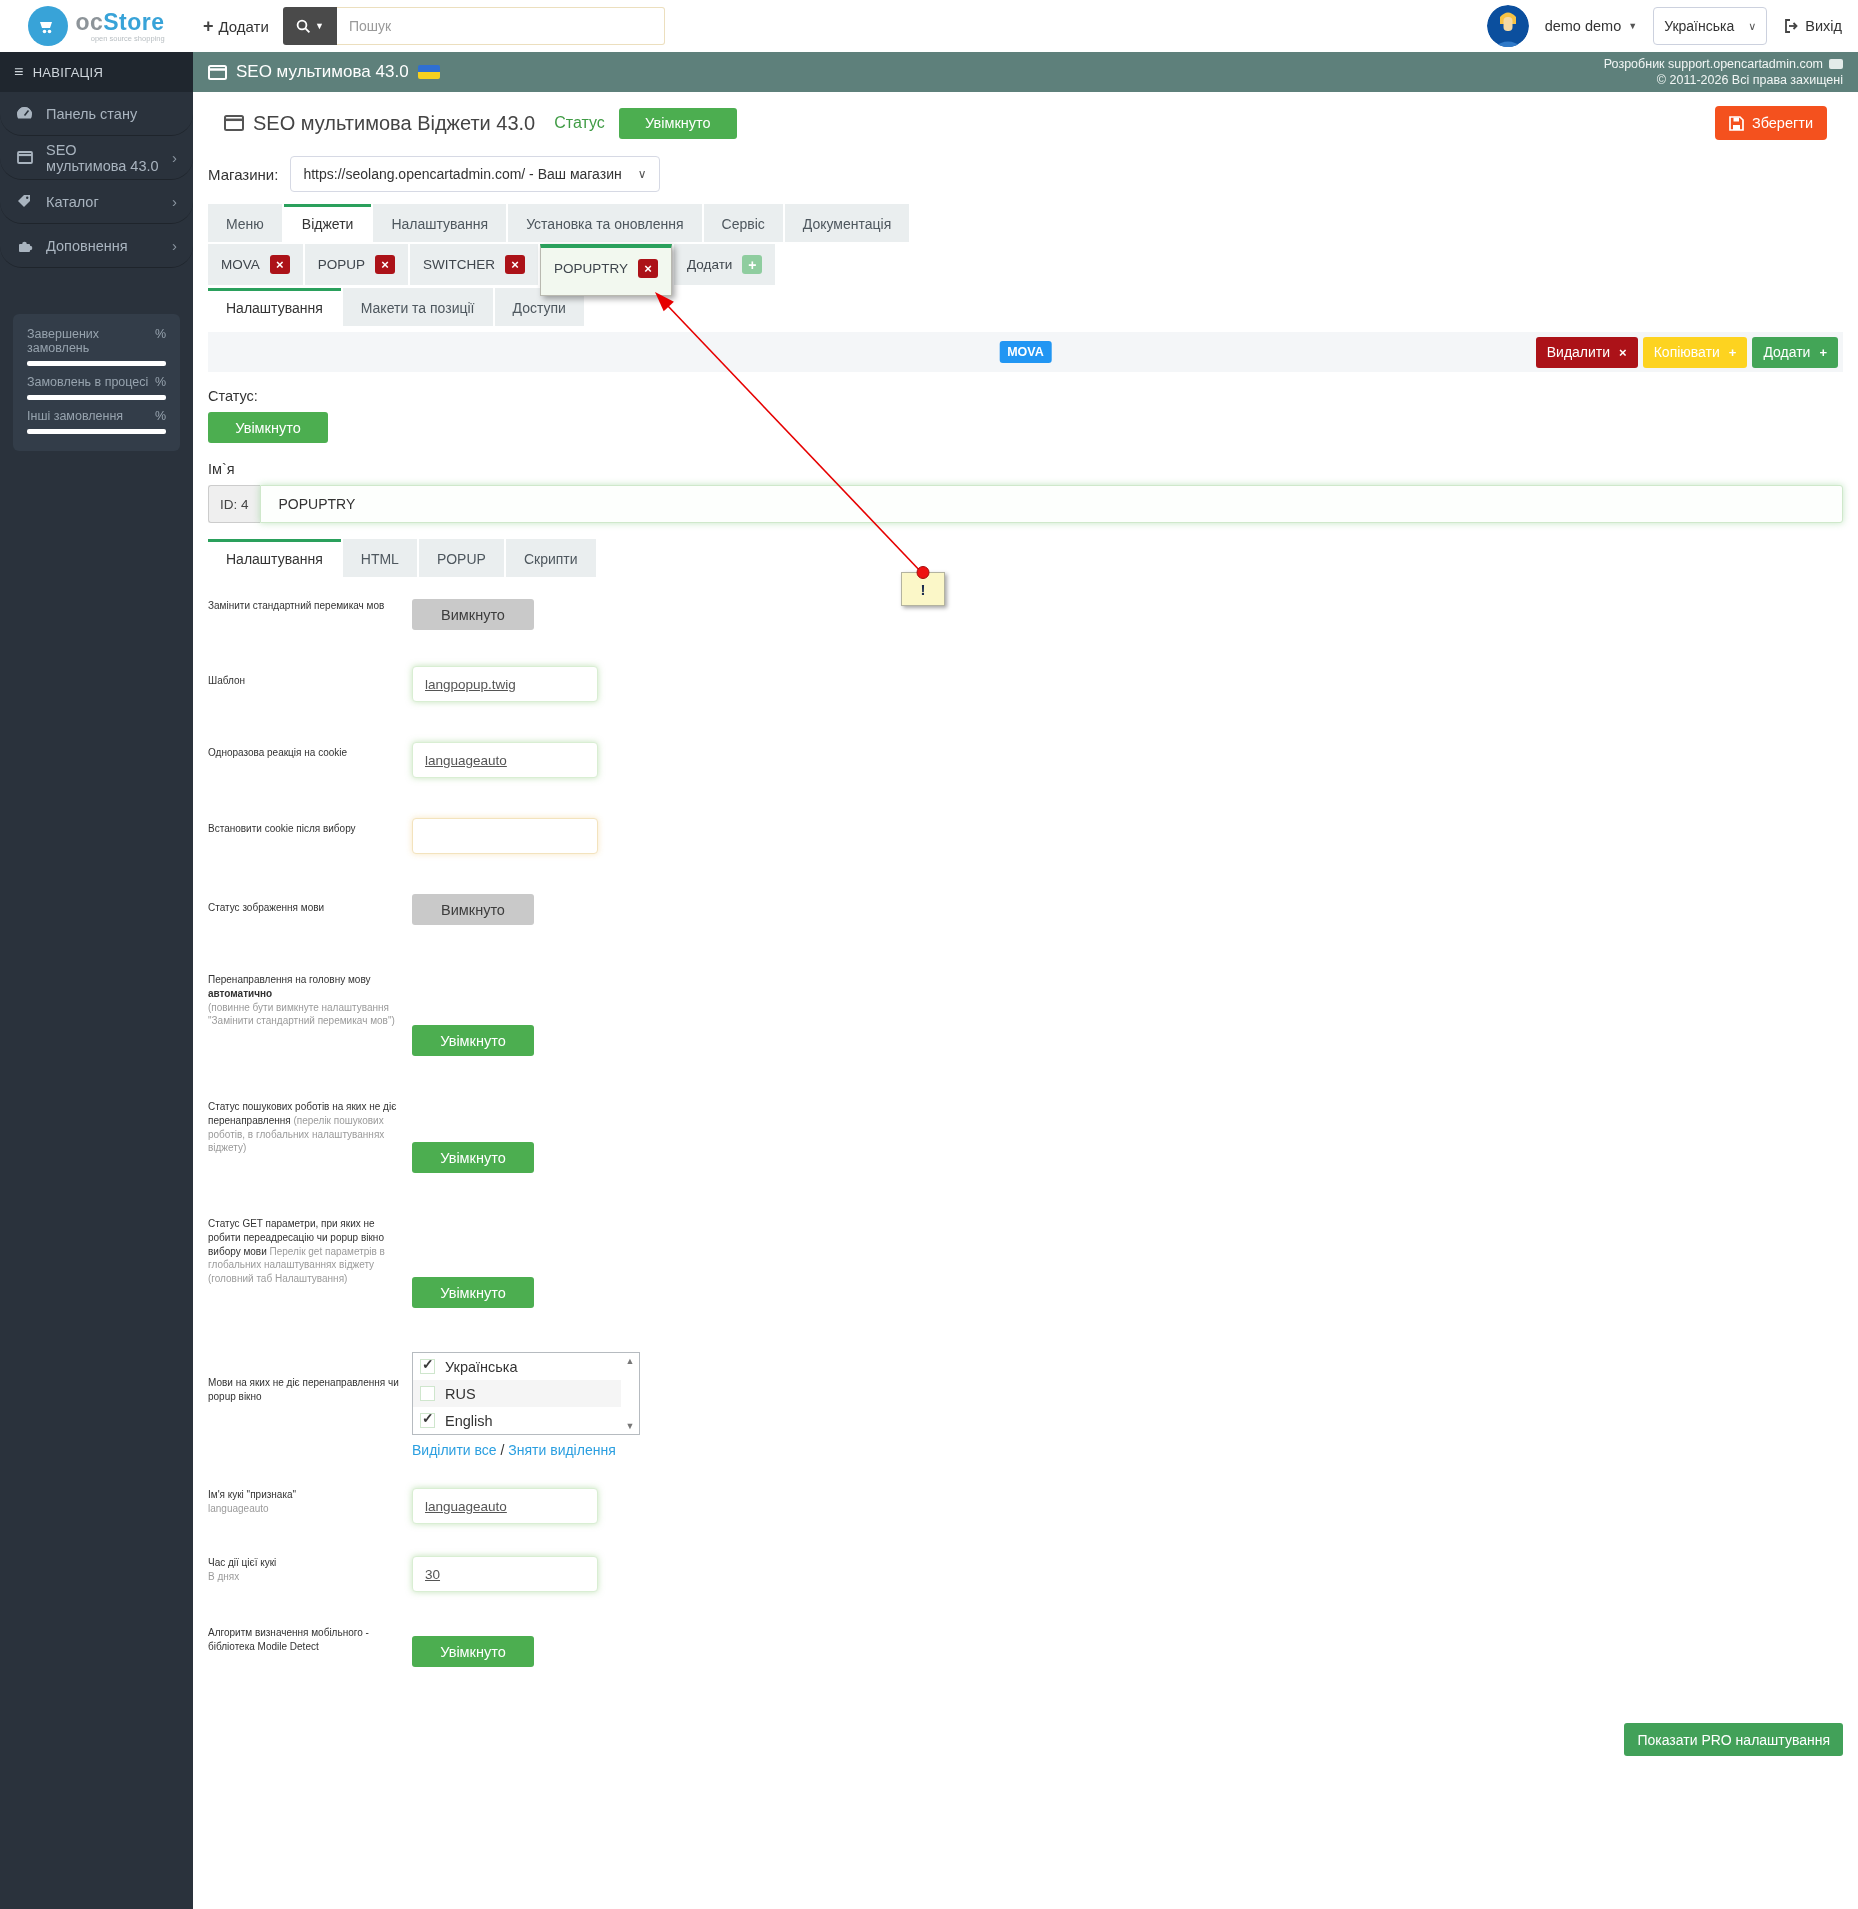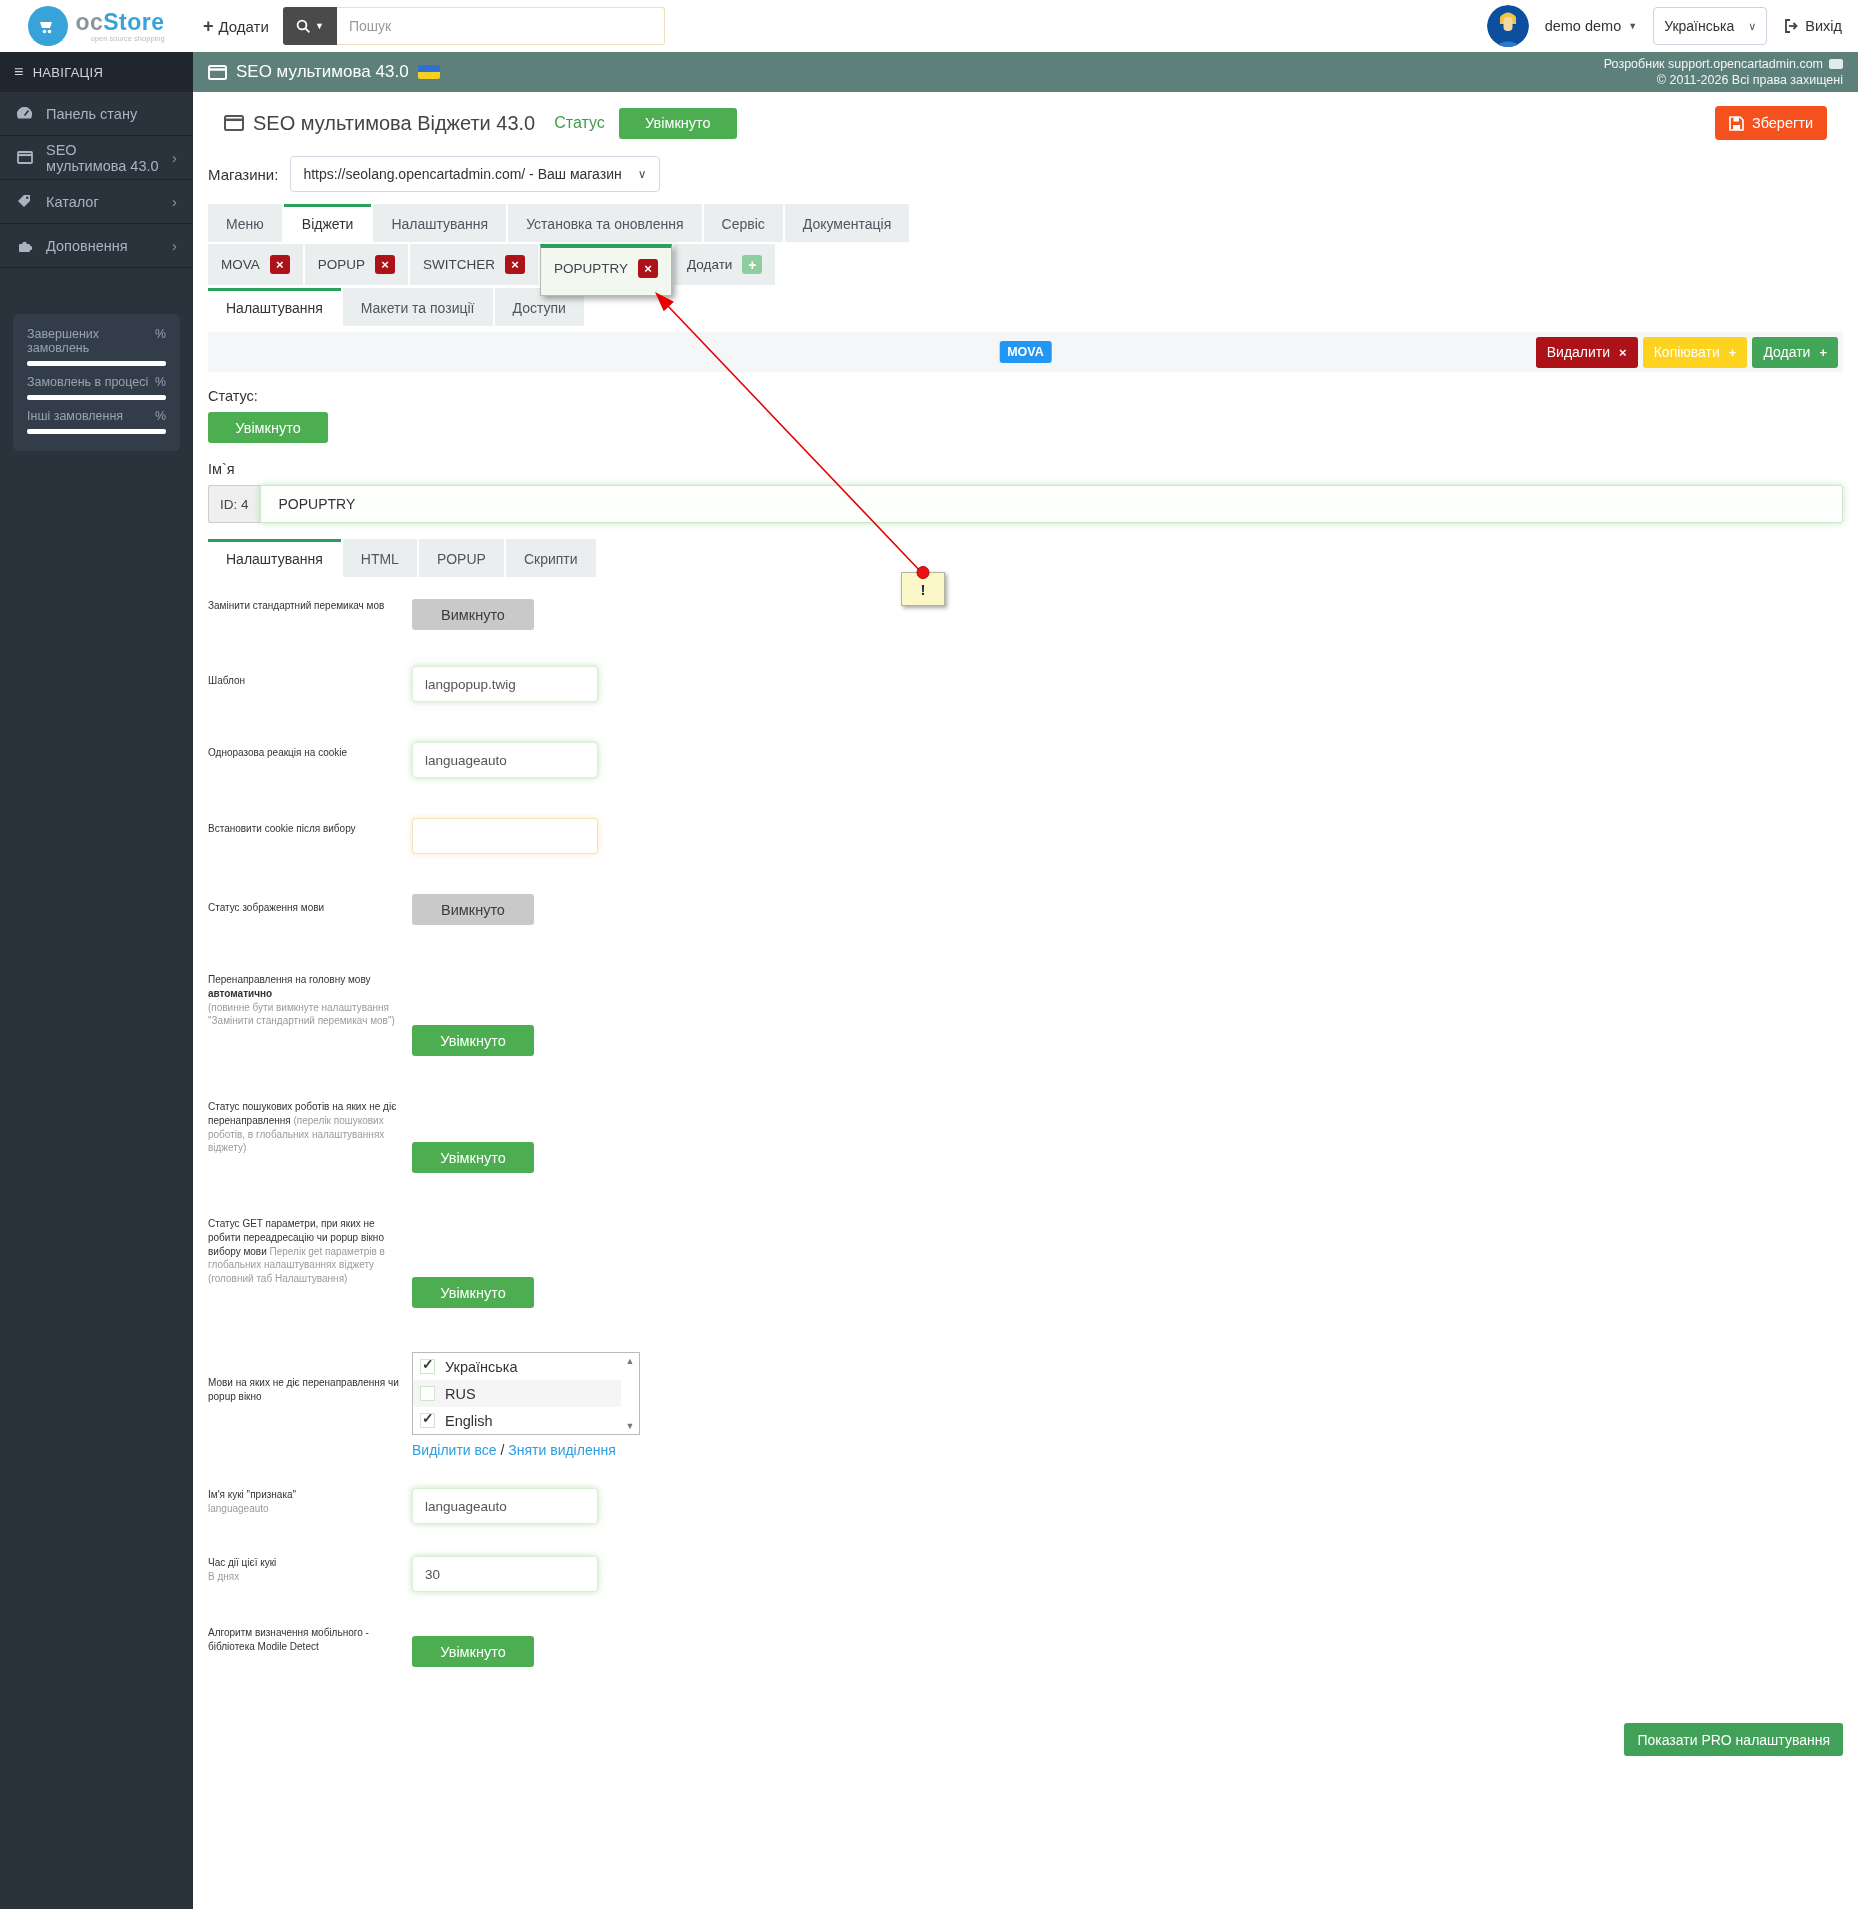--- a/index.html
+++ b/index.html
@@ -42,21 +42,21 @@
   .teal-title { display:flex; align-items:center; gap:9px; font-size:17px; }
   .flag { width:22px; height:14px; border-radius:2px; overflow:hidden; display:inline-block; }
   .flag .b { height:50%; background:#2f6fd2; } .flag .y { height:50%; background:#f5d020; }
   .teal-right { text-align:right; font-size:12.5px; line-height:16px; color:#f2f6f5; }
   .teal-right .devline { display:flex; align-items:center; gap:6px; justify-content:flex-end; }
   .mini-flag { width:14px; height:10px; background:#f2f6f5; opacity:.9; border-radius:2px; display:inline-block; }
 
   
   .sidebar { background:#2a323c; }
   .side-item { height:44px; display:flex; align-items:center; gap:13px; padding:0 16px;
-               color:#a9b4bf; font-size:14.5px; border-bottom:1px solid rgba(0,0,0,.28); cursor:pointer; }
+               color:#a9b4bf; font-size:14.5px; border-bottom:1px solid rgba(0,0,0,.28); cursor:pointer;border-radius:22px; }
   .side-item .sicon { width:17px; display:flex; justify-content:center; color:#a9b4bf; flex:none; }
   .side-item .chev { margin-left:auto; color:#8b96a1; font-size:15px; }
   .stats-box { margin:46px 13px 0; background:#333d49; border-radius:6px; padding:13px 14px 8px; }
   .stat { margin-bottom:9px; }
   .stat-row { display:flex; justify-content:space-between; font-size:12.5px; color:#97a3ae; margin-bottom:6px; }
   .stat-bar { height:5px; background:#fff; border-radius:2px; }
 
   
   .main { background:#fff; display:flex; flex-direction:column; }
   .content { flex:1 0 auto; padding:12px 15px 0; }
@@ -116,21 +116,21 @@
 
   .inner-tabs { margin-top:16px; }
   .fields { margin-top:22px; }
   .field-row { display:flex; align-items:flex-start; margin-bottom:36px; }
   .field-label { width:200px; font-size:10px; color:#333; line-height:1.38; flex:none; }
   .field-label .muted { color:#9b9b9b; }
   .field-label b { display:block; }
   .field-control { margin-left:4px; }
   .toggle { height:31px; min-width:122px; font-size:14.5px; }
   .text-input { width:186px; height:36px; border-radius:4px; font-size:13.5px; color:#555; padding:16px 12px;
-                font-family:"Liberation Sans",sans-serif; }
+                font-family:"Liberation Sans",sans-serif;text-decoration:underline; }
   .glow-green { border:1px solid #d9eed3; box-shadow:0 0 6px rgba(140,200,120,.5); }
   .glow-orange { border:1px solid #f3e3bd; box-shadow:0 0 6px rgba(240,200,120,.45); }
 
   .multiselect { width:228px; border:1px solid #b6bbc0; background:#fff; display:flex; }
   .ms-rows { flex:1; }
   .ms-row { height:27px; display:flex; align-items:center; gap:10px; padding:0 7px; font-size:14.5px; color:#333; cursor:pointer; }
   .ms-row.alt { background:#f5f5f5; }
   .ms-check { width:15px; height:15px; border:1px solid #cfe6cd; background:#fff; position:relative; flex:none; }
   .ms-check.checked::after { content:"✓"; position:absolute; left:1px; top:-4px; font-size:14px; color:#3a3a3a; font-weight:bold; }
   .ms-scroll { width:18px; display:flex; flex-direction:column; justify-content:space-between; align-items:center; padding:3px 0; color:#777; font-size:9px; }

